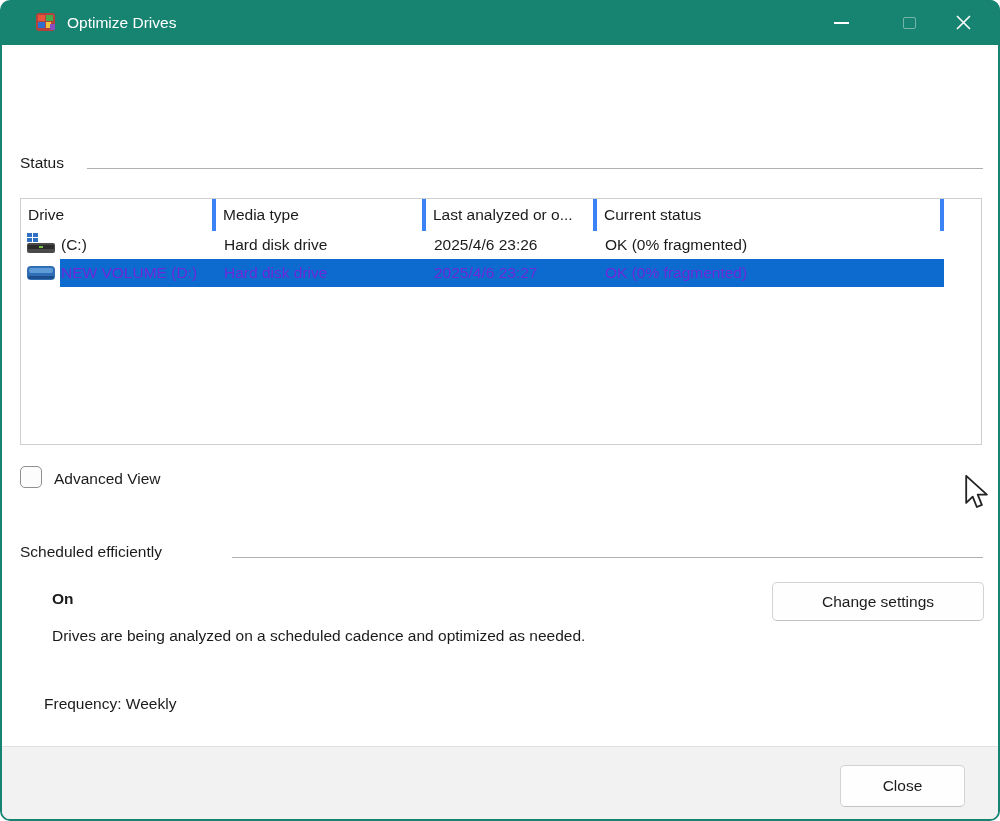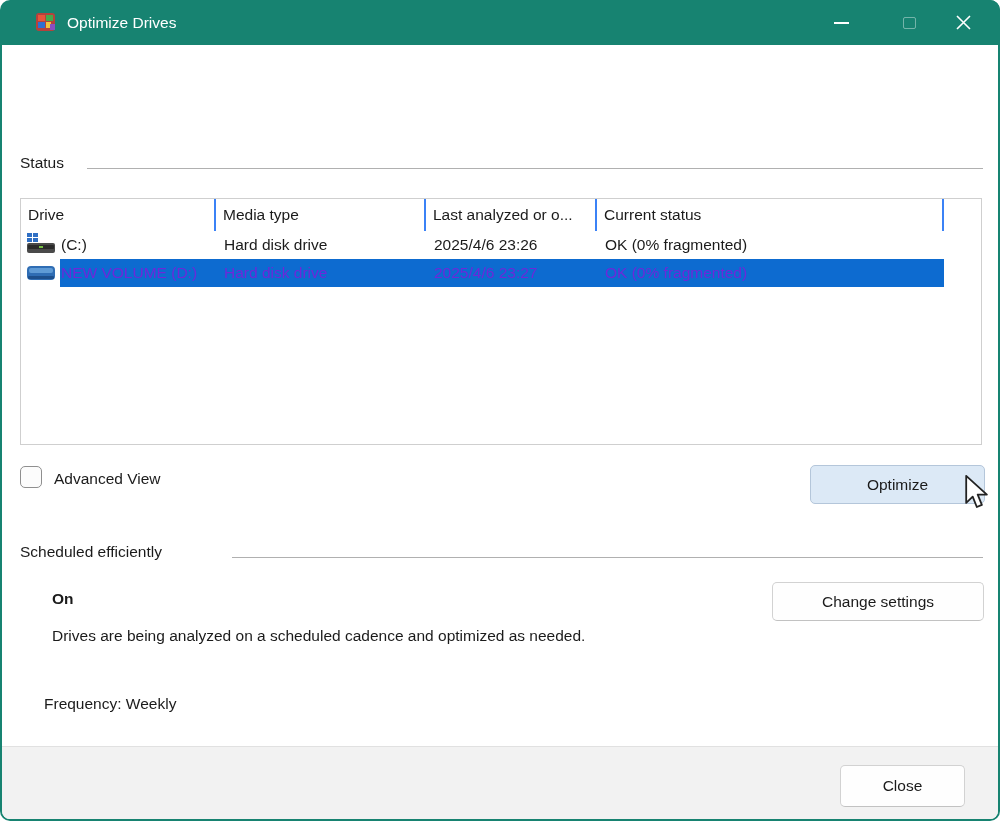--- a/index.html
+++ b/index.html
@@ -29,21 +29,21 @@
 
   #intro { position:absolute; left:18px; top:23px; line-height:25px; width:930px; }
 
   #status-label { position:absolute; left:18px; top:109px; }
   #status-rule { position:absolute; left:85px; top:123px; width:896px; height:1px; background:#b0b0b0; }
 
   
   #drive-table { position:absolute; left:18px; top:153px; width:962px; height:247px;
     border:1px solid #cfcfcf; background:#ffffff; }
   #table-header { display:flex; height:32px; line-height:32px; }
-  .hcell { border-right:2px solid #3b82f6; padding-left:7px; overflow:hidden; white-space:nowrap; }
+  .hcell { border-right:4px solid #3b82f6; padding-left:7px; overflow:hidden; white-space:nowrap; }
   .hcell.c0 { width:195px; }
   .hcell.c1 { width:210px; }
   .hcell.c2 { width:171px; }
   .hcell.c3 { width:347px; }
   .hcell.c4 { width:37px; border-right:none; }
   .trow { position:relative; height:28px; line-height:28px; }
   .trow .hl { display:none; }
   .trow.selected .hl { display:block; position:absolute; left:39px; top:0; width:884px; height:28px; background:#0d6bd0; }
   .trow.selected .cells { color:#6d28d9; }
   .trow .icon { position:absolute; left:5px; top:2px; width:32px; height:24px; }
@@ -157,21 +157,20 @@
           <div class="cell c3">OK (0% fragmented)</div>
         </div>
       </div>
     </div>
 
     <div id="advanced-row">
       <div id="advanced-checkbox"></div>
       <span>Advanced View</span>
     </div>
 
-    <div class="btn" id="optimize-btn">Optimize</div>
 
     <div id="sched-label">Scheduled efficiently</div>
     <div id="sched-rule"></div>
     <div id="sched-state">On</div>
     <div class="btn" id="change-settings-btn">Change settings</div>
     <div id="sched-desc">Drives are being analyzed on a scheduled cadence and optimized as needed.</div>
     <div id="sched-freq">Frequency: Weekly</div>
 
     <div id="footer">
       <div class="btn" id="close-btn">Close</div>

